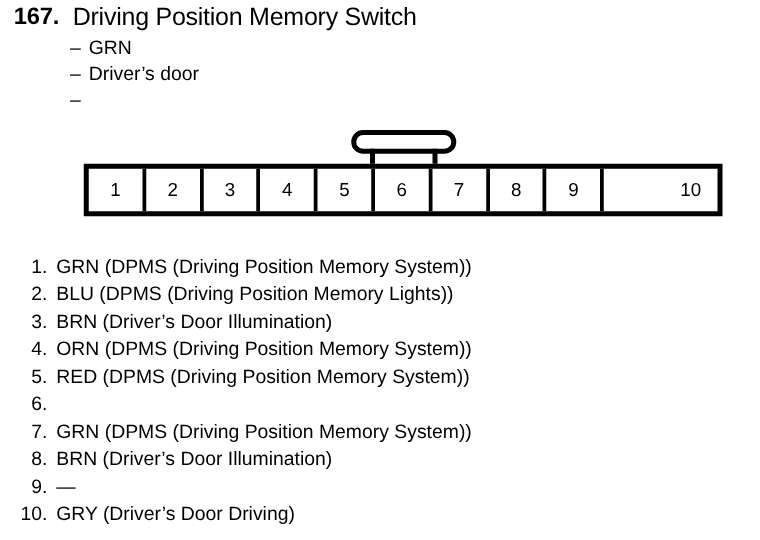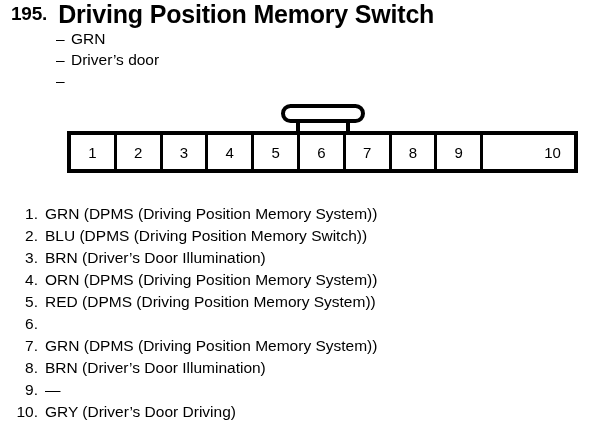--- a/index.html
+++ b/index.html
@@ -27,22 +27,22 @@
     align-items: flex-start;
   }
   .heading-number {
     font-size: 19px;
     font-weight: bold;
     line-height: 24px;
     letter-spacing: -0.2px;
     white-space: nowrap;
   }
   .heading-title {
-    font-size: 25px;
-    font-weight: bold;
+    font-size: 20px;
+    font-weight: normal;
     line-height: 24px;
     letter-spacing: -0.2px;
     margin-left: 11px;
     white-space: nowrap;
   }
 
   
   .subitems {
     position: absolute;
     left: 56px;
@@ -149,21 +149,21 @@
   }
   .pinlist-desc {
     flex: none;
     margin-left: 7px;
   }
 </style>
 </head>
 <body>
 
 <div class="heading">
-  <span class="heading-number">195.</span>
+  <span class="heading-number">167.</span>
   <span class="heading-title">Driving Position Memory Switch</span>
 </div>
 
 <div class="subitems">
   <div class="subitem">
     <span class="subitem-dash">–</span>
     <span class="subitem-text">GRN</span>
   </div>
   <div class="subitem">
     <span class="subitem-dash">–</span>
@@ -196,21 +196,21 @@
   </div>
 </div>
 
 <div class="pinlist">
   <div class="pinlist-row">
     <span class="pinlist-num">1.</span>
     <span class="pinlist-desc">GRN (DPMS (Driving Position Memory System))</span>
   </div>
   <div class="pinlist-row">
     <span class="pinlist-num">2.</span>
-    <span class="pinlist-desc">BLU (DPMS (Driving Position Memory Switch))</span>
+    <span class="pinlist-desc">BLU (DPMS (Driving Position Memory Lights))</span>
   </div>
   <div class="pinlist-row">
     <span class="pinlist-num">3.</span>
     <span class="pinlist-desc">BRN (Driver’s Door Illumination)</span>
   </div>
   <div class="pinlist-row">
     <span class="pinlist-num">4.</span>
     <span class="pinlist-desc">ORN (DPMS (Driving Position Memory System))</span>
   </div>
   <div class="pinlist-row">

